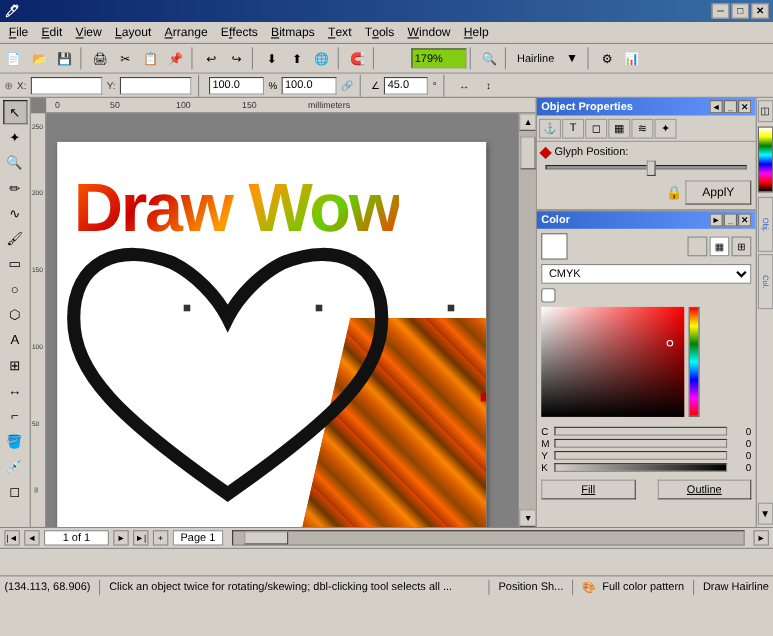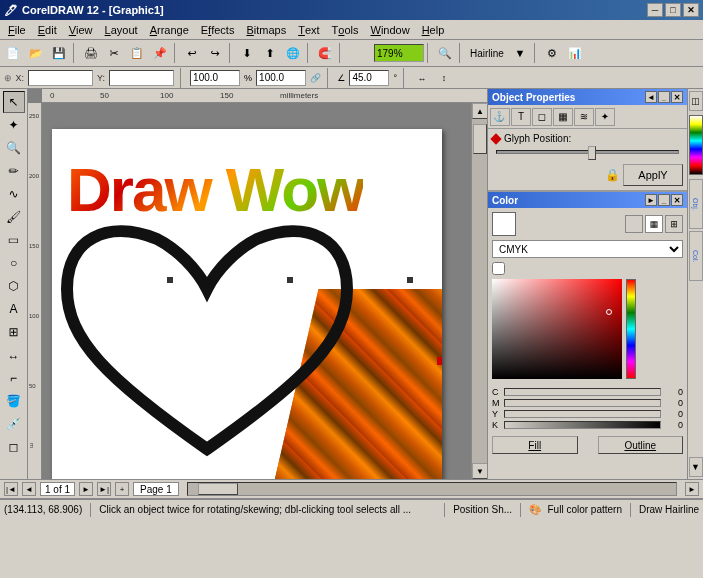--- a/index.html
+++ b/index.html
@@ -304,38 +304,39 @@
       align-items: center;
       padding: 0 4px;
       gap: 4px;
       font-size: 10px;
     }
     .page-nav-btn {
       width: 14px; height: 14px; border: 1px solid #888; background: #d4d0c8;
       display: flex; align-items: center; justify-content: center; font-size: 8px; cursor: pointer;
     }
     .page-indicator {
-      background: white; border: 1px solid #888; padding: 0 4px; height: 14px;
+      background: white; border: 1px solid #888; padding: 0 16px; height: 14px;
       display: flex; align-items: center; font-size: 10px;
     }
     .page-tab {
       background: white; border: 1px solid #888; padding: 0 6px; height: 14px;
       display: flex; align-items: center; font-size: 10px;
     }
 
     
     .status-bar {
       height: 20px;
       background: #d4d0c8;
       display: flex;
       align-items: center;
       padding: 0 4px;
       font-size: 10px;
       gap: 6px;
       border-top: 1px solid #888;
+      margin-top: 24px;
     }
     .status-divider { width: 1px; height: 14px; background: #888; margin: 0 2px; }
 
     
     .coords-bar {
       height: 22px;
       background: #d4d0c8;
       display: flex;
       align-items: center;
       padding: 0 4px;
@@ -384,21 +385,20 @@
     .handle-red {
       background: #cc0000;
     }
   </style>
 </head>
 <body>
 
 <div class="title-bar">
   <div class="title-bar-left">
     <span>🖊</span>
-    <span>CorelDRAW 12 - [Graphic1]</span>
   </div>
   <div class="title-bar-right">
     <div class="title-btn">─</div>
     <div class="title-btn">□</div>
     <div class="title-btn">✕</div>
   </div>
 </div>
 
 <div class="menu-bar">
   <div class="menu-item"><u>F</u>ile</div>

